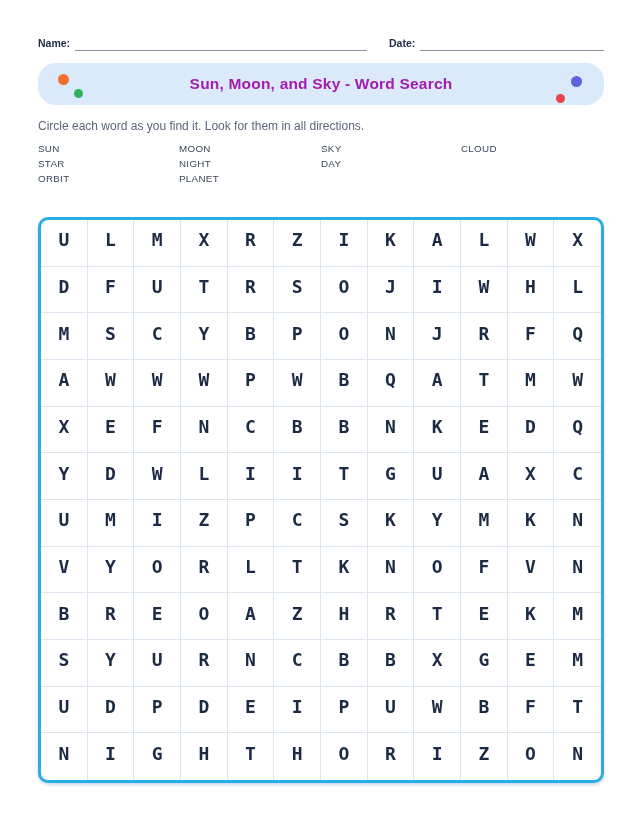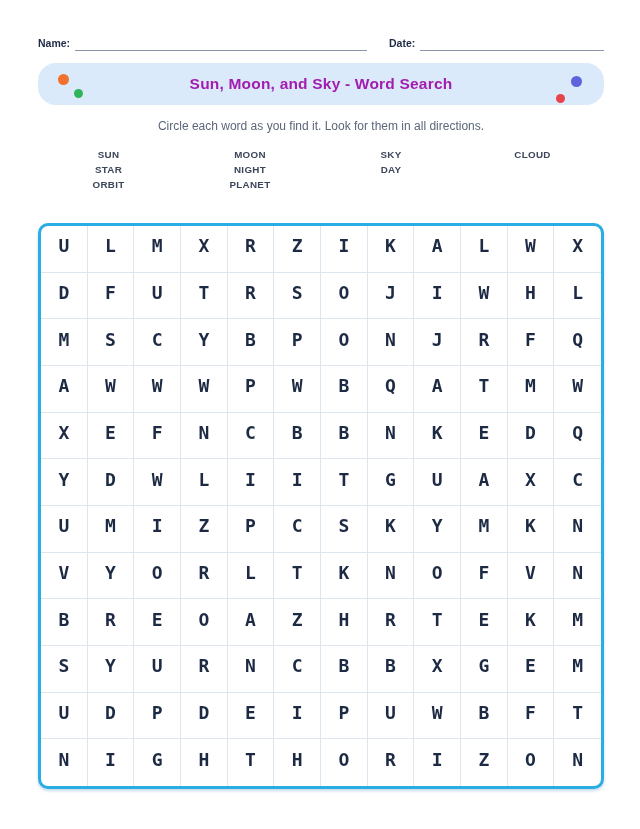--- a/index.html
+++ b/index.html
@@ -6,21 +6,20 @@
   * { box-sizing: border-box; }
   .page {
     position: relative;
     width: 640px;
     height: 829px;
     background: #ffffff;
     font-family: "Liberation Sans", sans-serif;
     color: #1d2a44;
     padding: 36px 36px 12px 38px;
     overflow: hidden;
-    text-align: center;
   }
 
   
   .fields-row { display: flex; align-items: flex-end; }
   .field-group { display: flex; align-items: flex-end; }
   .field-group.name { width: 329px; margin-right: 22px; }
   .field-group.date { flex: 1; }
   .field-label {
     font-size: 10.5px;
     font-weight: bold;
@@ -58,24 +57,23 @@
   .dot-indigo { width: 11px; height: 11px; right: 22px; top: 13px; background: var(--dot-indigo, #5d63dd); }
   .dot-red    { width: 9px;  height: 9px;  right: 39px; top: 31px; background: var(--dot-red, #e84348); }
 
   
   .instructions {
     margin-top: 14px;
     font-size: 12px;
     color: var(--instruction-color, #5b6678);
   }
   .word-list {
-    margin-top: 14px;
+    margin-top: 8px;
     display: grid;
     grid-template-columns: 141px 142px 140px 1fr;
-    font-weight: bold;
   }
   .word-col { display: flex; flex-direction: column; }
   .word-item {
     font-size: 9.8px;
     line-height: 15px;
     color: var(--word-color, #3c475a);
     letter-spacing: 0.3px;
   }
 
   

